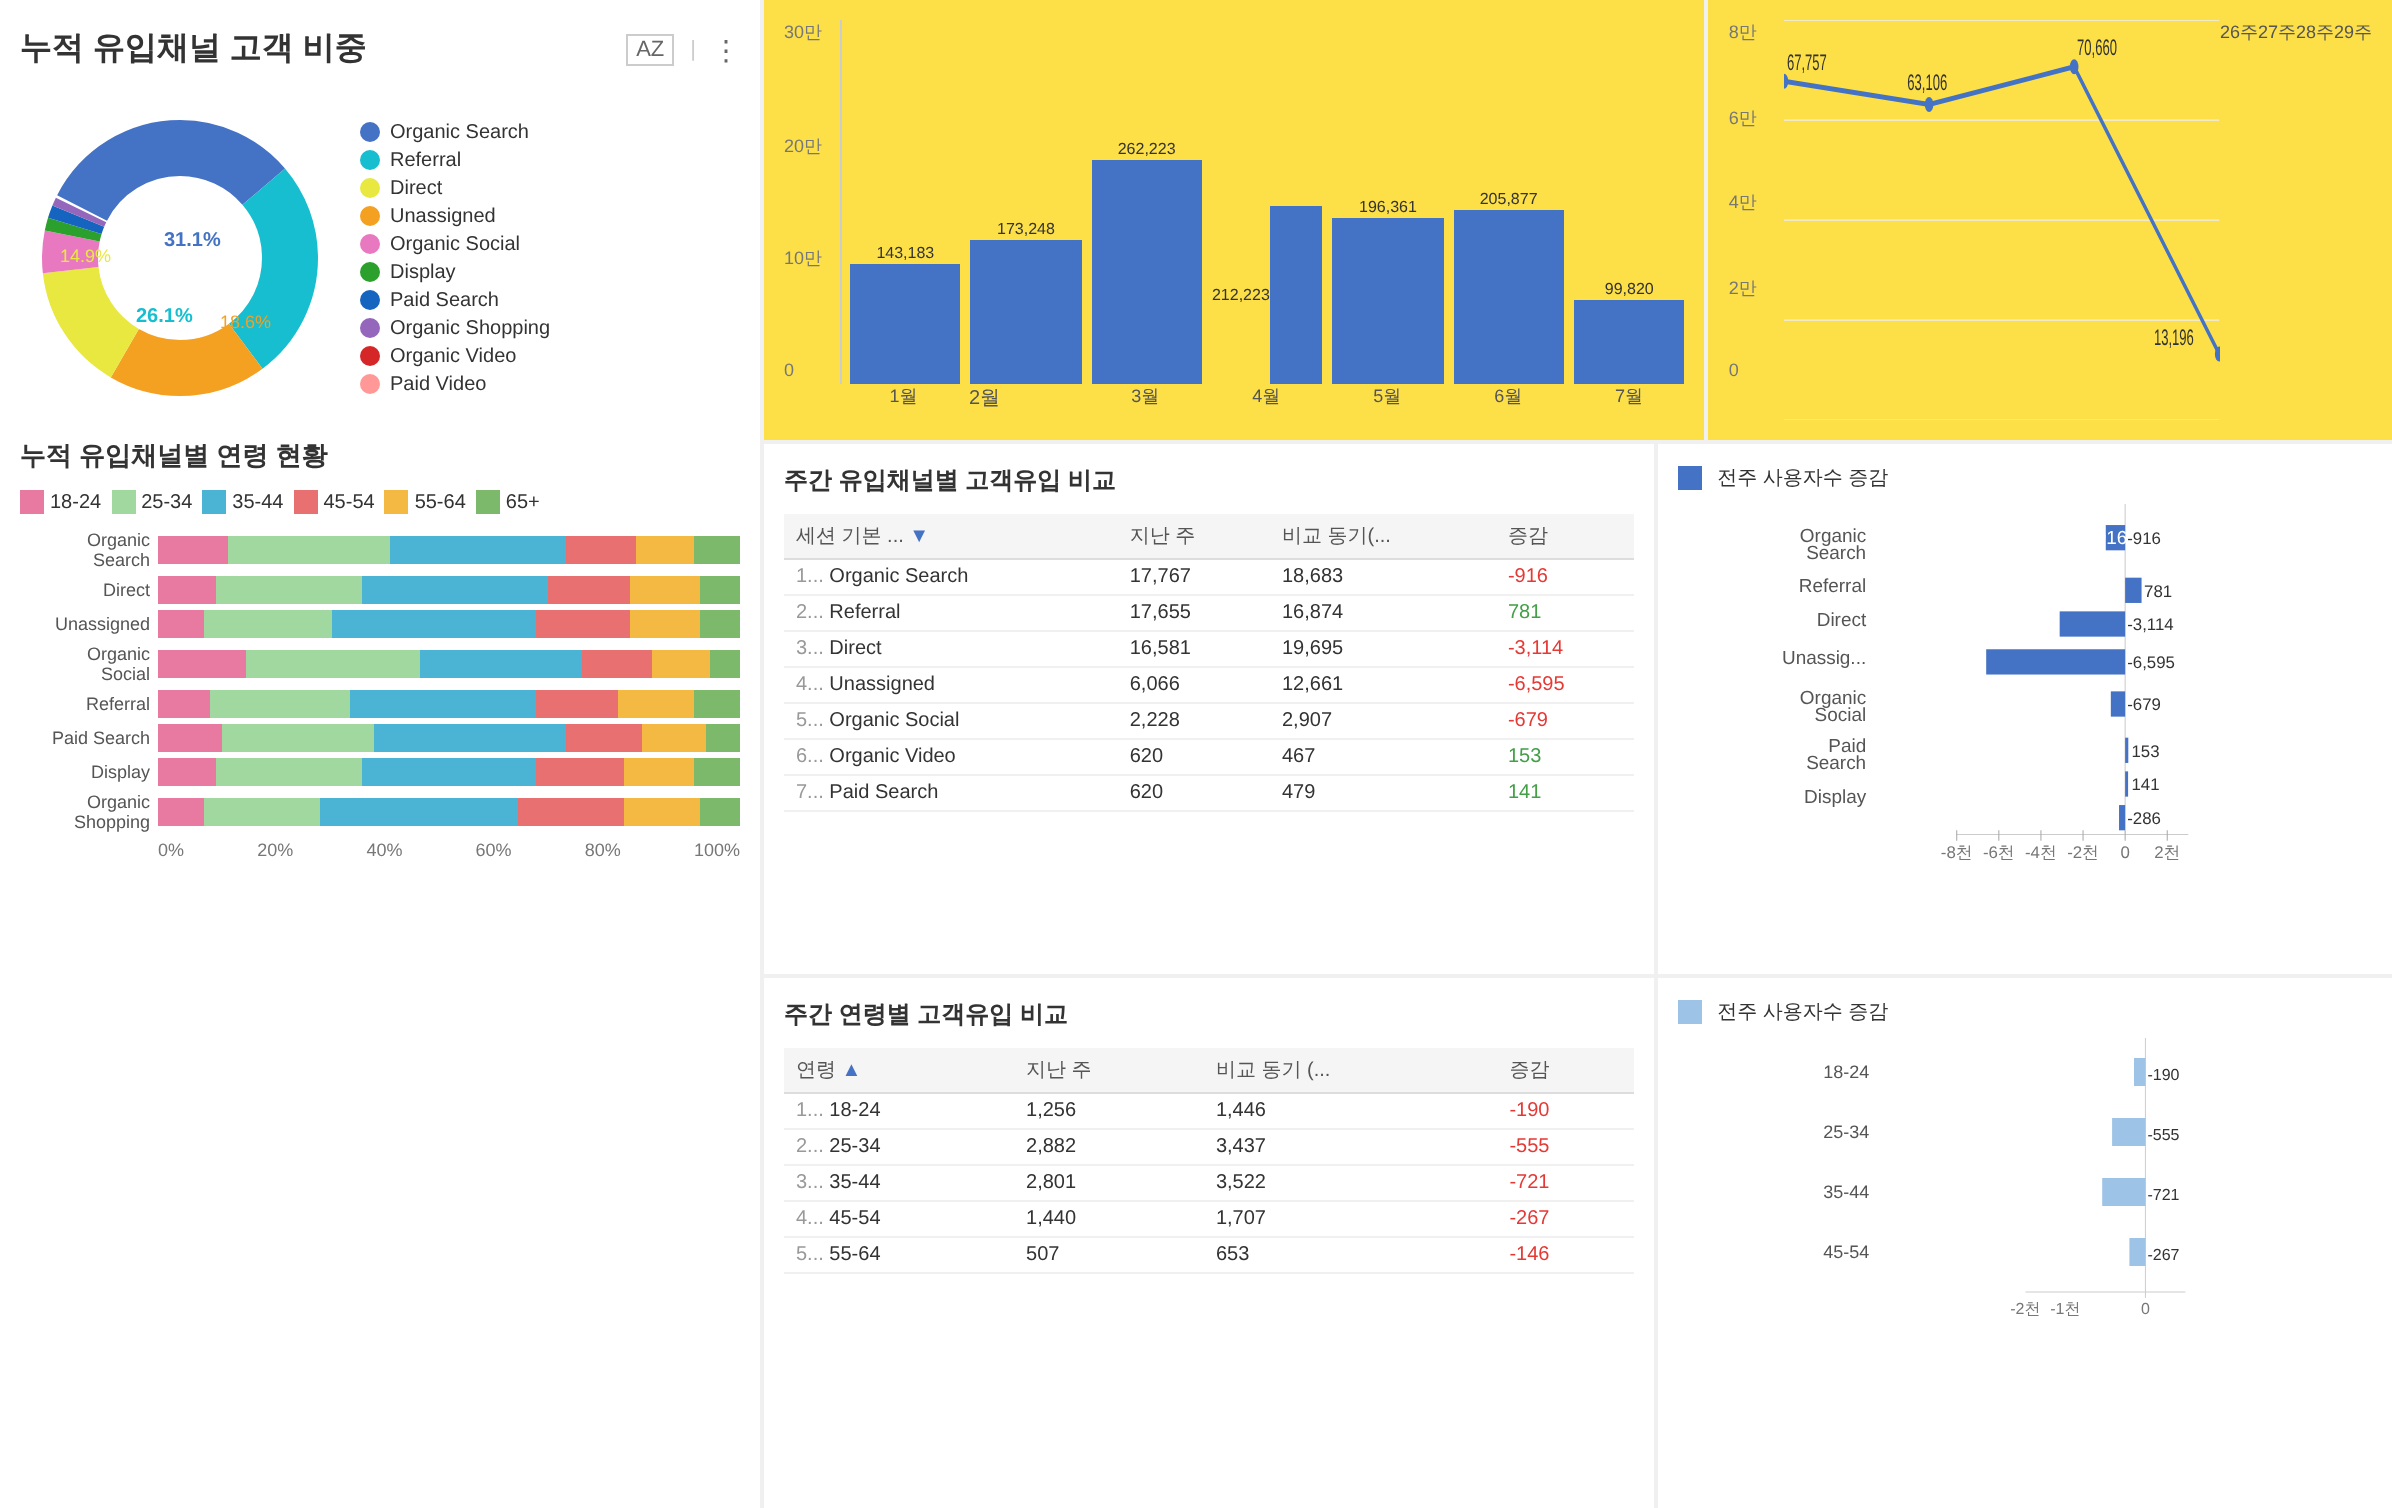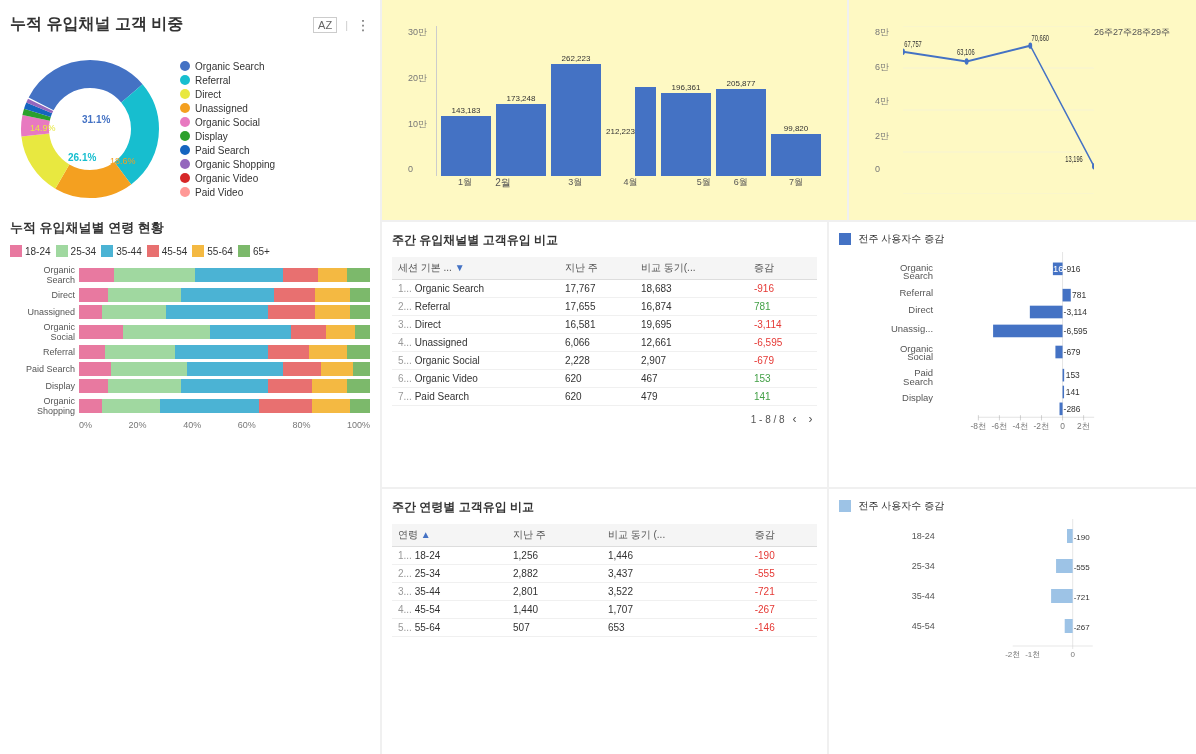--- a/index.html
+++ b/index.html
@@ -38,21 +38,21 @@
     .bar-track { flex: 1; display: flex; height: 14px; }
     .bar-seg { height: 100%; }
     
     .x-axis { display: flex; justify-content: space-between; margin-left: 69px; font-size: 9px; color: #777; margin-top: 4px; }
     
     
     .right-panel { flex: 1; display: flex; flex-direction: column; gap: 2px; overflow: hidden; }
     
     
     .top-row { display: flex; gap: 2px; height: 220px; }
-    .chart-card { background: #fef9c3; padding: 26px; flex: 1; overflow: hidden; }
+    .chart-card { background: #fde047; padding: 10px; flex: 1; overflow: hidden; }
     .bar-chart-section { flex: 1.4; }
     .line-chart-section { flex: 1; }
     
     
     .middle-section { display: flex; gap: 2px; flex: 1; }
     .table-section { background: #fff; padding: 10px; flex: 1.1; overflow: hidden; }
     .comparison-chart { background: #fff; padding: 10px; flex: 0.9; overflow: hidden; }
     
     
     .bottom-section { display: flex; gap: 2px; flex: 1; }
@@ -346,21 +346,21 @@
               <div style="flex:1;display:flex;flex-direction:column;align-items:center;">
                 <span style="font-size:8px;color:#333;margin-bottom:1px">99,820</span>
                 <div style="width:100%;height:42px;background:#4472c4;"></div>
               </div>
             </div>
             <div style="display:flex;gap:5px;padding-left:4px;height:18px;">
               <div style="flex:1;text-align:center;font-size:9px;color:#555">1월</div>
               <div style="flex:1;font-size:10px;color:#555">2월</div>
               <div style="flex:1;text-align:center;font-size:9px;color:#555">3월</div>
               <div style="flex:1;text-align:center;font-size:9px;color:#555">4월</div>
-              <div style="flex:1;text-align:right;font-size:9px;color:#555">5월</div>
+              <div style="flex:1;text-align:center;font-size:9px;color:#555">5월</div>
               <div style="flex:1;text-align:center;font-size:9px;color:#555">6월</div>
               <div style="flex:1;text-align:center;font-size:9px;color:#555">7월</div>
             </div>
           </div>
         </div>
       </div>
 
       <div class="chart-card line-chart-section">
         <div style="display:flex;height:100%;position:relative;">
           <div style="display:flex;flex-direction:column;justify-content:space-between;font-size:9px;color:#777;padding-right:4px;padding-bottom:20px;width:28px;">
@@ -452,25 +452,20 @@
               <td class="positive">153</td>
             </tr>
             <tr class="table-row">
               <td><span style="color:#999">7...</span> Paid Search</td>
               <td>620</td>
               <td>479</td>
               <td class="positive">141</td>
             </tr>
           </tbody>
         </table>
-        <div class="pagination">
-          <span>1 - 8 / 8</span>
-          <button class="page-btn">‹</button>
-          <button class="page-btn">›</button>
-        </div>
       </div>
 
       <div class="comparison-chart">
         <div class="chart-legend">
           <span class="legend-square" style="background:#4472c4"></span>
           <span>전주 사용자수 증감</span>
         </div>
         <div style="position:relative;">
 
           <style>

